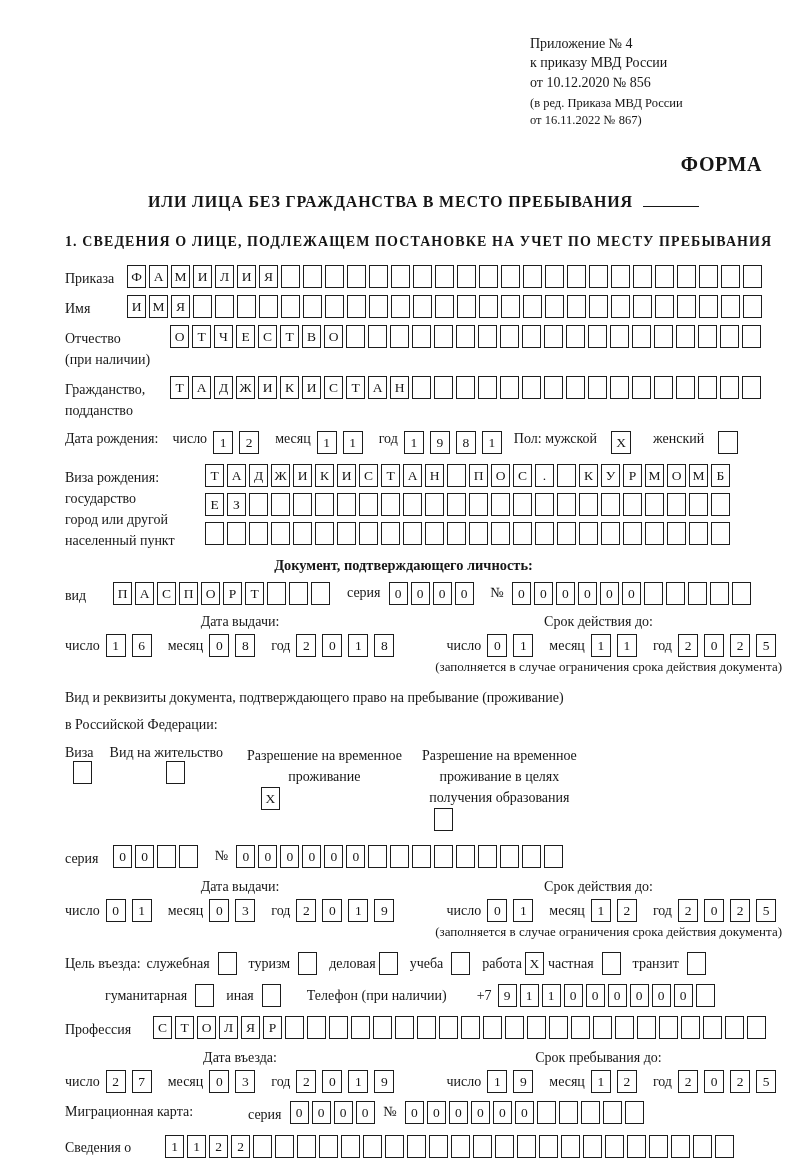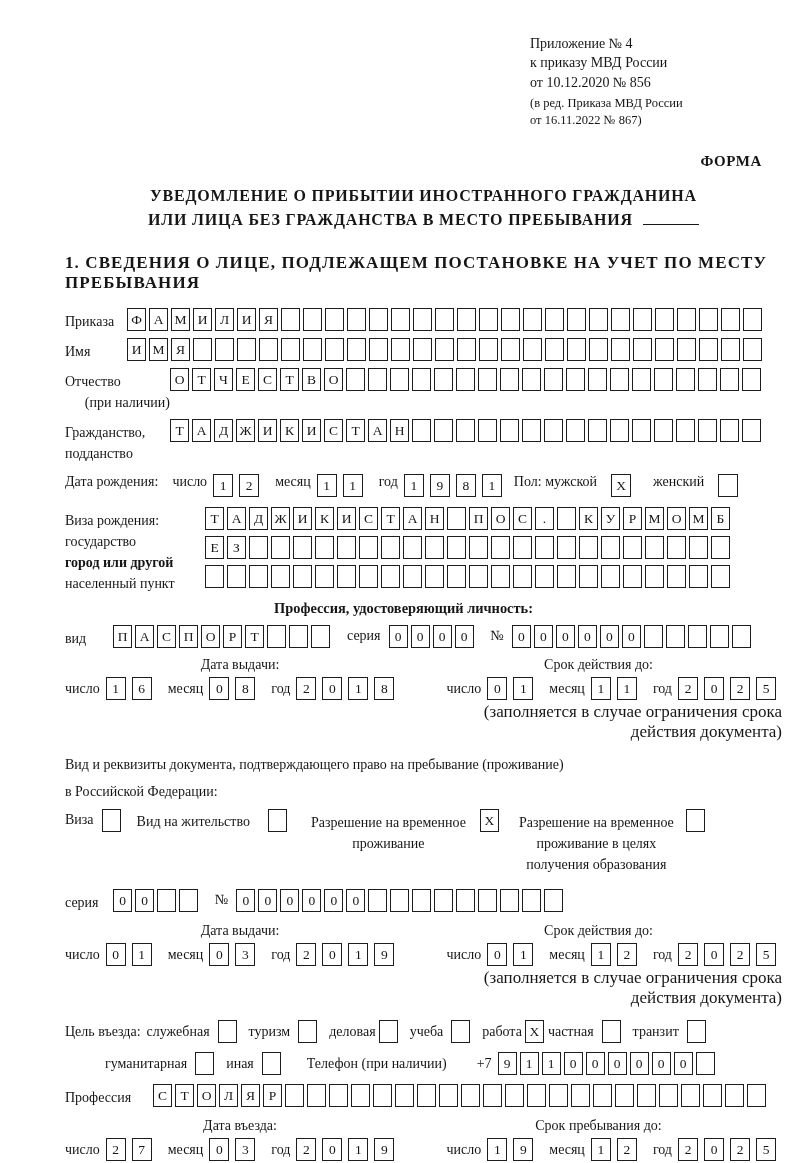--- a/index.html
+++ b/index.html
@@ -6,26 +6,26 @@
   html,body { margin:0; padding:0; }
   body {
     width:800px; min-height:1163px; background:#ffffff; color:#161616;
     font-family:"Liberation Serif", serif; font-size:14px;
   }
   .page { padding:34px 18px 10px 65px; }
 
   
   .appendix { margin-left:auto; width:252px; line-height:1.38; }
   .appendix-small { font-size:12.5px; line-height:1.35; margin-top:3px; }
-  .form-label { text-align:right; font-weight:bold; font-size:15px; letter-spacing:.6px; margin:24px 20px 0 0; }
+  .form-label { text-align:right; font-weight:bold; font-size:20px; letter-spacing:.6px; margin:24px 20px 0 0; }
 
   
   .title { text-align:center; font-weight:bold; font-size:16px; letter-spacing:.8px; line-height:1.55; margin-top:14px; }
   .blank { display:inline-block; width:56px; height:13px; border-bottom:1.7px solid #161616; margin-left:10px; }
-  .sec-heading { font-weight:bold; font-size:17px; letter-spacing:1.1px; margin:20px 0 15px; }
+  .sec-heading { font-weight:bold; font-size:14px; letter-spacing:1.1px; margin:20px 0 15px; }
 
   
   .row { display:flex; align-items:flex-start; margin-bottom:6px; }
   .row.vcenter { }
   .lbl { flex:0 0 auto; padding-top:3px; line-height:1.5; }
   .lbl.w62 { width:62px; }
   .lbl.w105 { width:105px; }
   .lbl.w140 { width:140px; }
   .boxes { display:flex; flex-wrap:nowrap; }
   .box {
@@ -39,27 +39,27 @@
 
   
   .date-cols { display:flex; margin-bottom:4px; }
   .date-col-left { flex:0 0 350px; }
   .date-col-right { flex:1 1 auto; }
   .col-head { text-align:center; margin-bottom:4px; }
   .date-line { display:flex; align-items:center; }
   .dlbl { margin-right:6px; }
   .dlbl.mid { margin-left:10px; }
   .date .box { width:20px; margin-right:6px; }
-  .note { font-size:17px; text-align:right; margin:2px 0 8px; }
+  .note { font-size:13px; text-align:right; margin:2px 0 8px; }
 
   .plain-line { line-height:1.6; margin-bottom:4px; }
 
   
   .permit-types { display:flex; align-items:flex-start; margin:6px 0 14px; }
-  .opt { display:flex; align-items:flex-start; }
+  .opt { display:flex; align-items:flex-start;flex-direction:column; }
   .opt .olbl { padding-top:3px; }
   .olbl.multi { text-align:center; line-height:1.5; }
   .olbl.multi .ln { display:block; }
 
   
   .purpose-row { display:flex; align-items:center; flex-wrap:nowrap; margin-bottom:9px; }
   .purpose-row .olbl { margin-left:12px; }
   .purpose-row .olbl.first { margin-left:0; }
   .purpose2 { margin-left:40px; }
   .phone-lbl { margin:0 14px 0 26px; }
@@ -87,21 +87,20 @@
     <div>к приказу МВД России</div>
     <div>от 10.12.2020 № 856</div>
     <div class="appendix-small">
       <div>(в ред. Приказа МВД России</div>
       <div>от 16.11.2022 № 867)</div>
     </div>
   </div>
   <div class="form-label">ФОРМА</div>
 
   <div class="title">
-    <div>УВЕДОМЛЕНИЕ О ПРИБЫТИИ ИНОСТРАННОГО ГРАЖДАНИНА</div>
     <div><span>ИЛИ ЛИЦА БЕЗ ГРАЖДАНСТВА В МЕСТО ПРЕБЫВАНИЯ</span><span class="blank"></span></div>
   </div>
 
   <div class="sec-heading">1. СВЕДЕНИЯ О ЛИЦЕ, ПОДЛЕЖАЩЕМ ПОСТАНОВКЕ НА УЧЕТ ПО МЕСТУ ПРЕБЫВАНИЯ</div>
 
   <div class="row">
     <span class="lbl w62">Приказа</span>
     <span class="boxes">
         <span class="box">Ф</span>
         <span class="box">А</span>
@@ -166,21 +165,21 @@
         <span class="box"></span>
         <span class="box"></span>
         <span class="box"></span>
         <span class="box"></span>
       </span>
   </div>
 
   <div class="row">
     <span class="lbl w105">
       <span style="display:block;">Отчество</span>
-      <span style="display:block;text-align:right;">(при наличии)</span>
+      <span style="display:block;">(при наличии)</span>
     </span>
     <span class="boxes">
         <span class="box">О</span>
         <span class="box">Т</span>
         <span class="box">Ч</span>
         <span class="box">Е</span>
         <span class="box">С</span>
         <span class="box">Т</span>
         <span class="box">В</span>
         <span class="box">О</span>
@@ -264,21 +263,21 @@
     <span class="dlbl" style="margin-left:6px;">Пол: мужской</span>
     <span class="box cb">X</span>
     <span class="dlbl" style="margin-left:16px;">женский</span>
     <span class="box cb"></span>
   </div>
 
   <div class="row">
     <span class="lbl w140">
       <span style="display:block;">Виза рождения:</span>
       <span style="display:block;">государство</span>
-      <span style="display:block;font-weight:bold;">город или другой</span>
+      <span style="display:block;">город или другой</span>
       <span style="display:block;">населенный пункт</span>
     </span>
     <span class="boxes stack3">
       <span class="inner boxes">
           <span class="box">Т</span>
           <span class="box">А</span>
           <span class="box">Д</span>
           <span class="box">Ж</span>
           <span class="box">И</span>
           <span class="box">К</span>
@@ -349,21 +348,21 @@
           <span class="box"></span>
           <span class="box"></span>
           <span class="box"></span>
           <span class="box"></span>
           <span class="box"></span>
           <span class="box"></span>
         </span>
     </span>
   </div>
 
-  <div class="center-heading">Профессия, удостоверяющий личность:</div>
+  <div class="center-heading">Документ, подтверждающего личность:</div>
 
   <div class="row">
     <span class="lbl" style="width:48px;">вид</span>
     <span class="boxes">
         <span class="box">П</span>
         <span class="box">А</span>
         <span class="box">С</span>
         <span class="box">П</span>
         <span class="box">О</span>
         <span class="box">Р</span>

